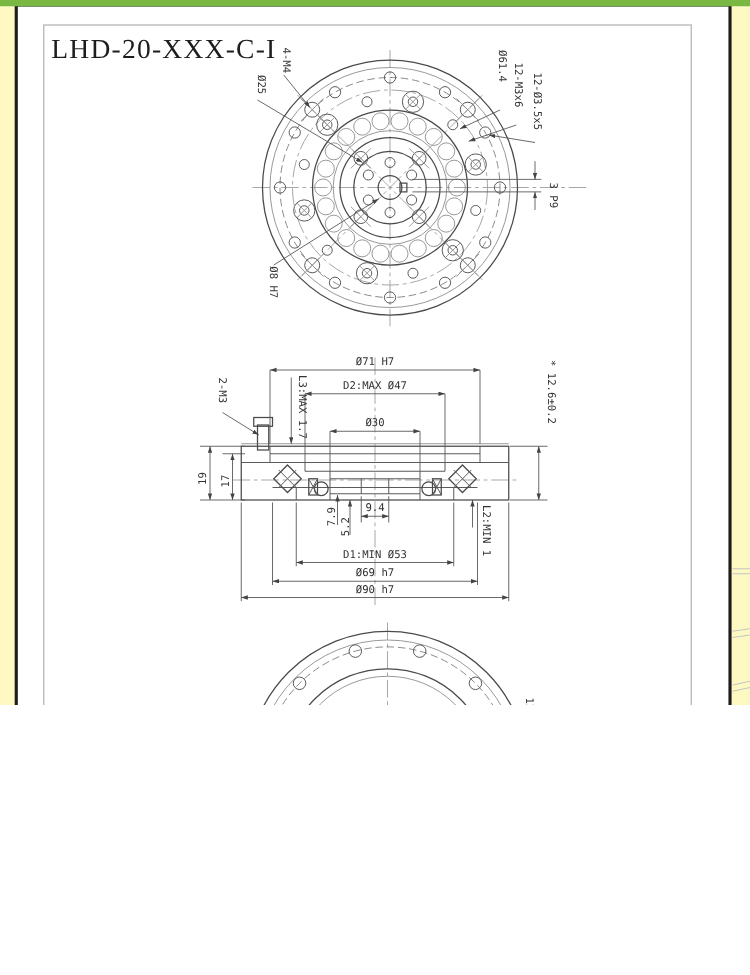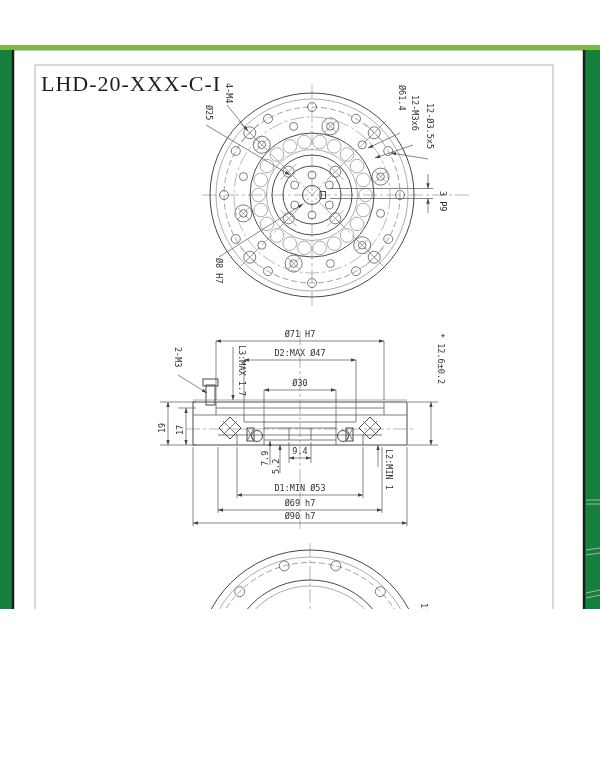--- a/index.html
+++ b/index.html
@@ -1,17 +1,17 @@
 <!DOCTYPE html>
 <html><head>
 <meta charset="utf-8">
 <style>
   html,body{margin:0;padding:0;background:#ffffff;}
-  #page{position:relative;width:600px;height:564px;background:#15803d;overflow:hidden;
-        font-family:"Liberation Sans",sans-serif;margin-top:45px;}
+  #page{position:relative;width:600px;height:564px;background:#fef9c3;overflow:hidden;
+        font-family:"Liberation Sans",sans-serif;}
   svg text{font-family:"DejaVu Sans Mono","Liberation Sans",sans-serif;}
   .dimtxt{font-size:8.5px;fill:#333;}
   .titletxt{font-family:"Liberation Serif",serif;font-size:22px;fill:#1d1d1d;letter-spacing:1px;}
   .ln{stroke:#4a4a4a;stroke-width:1;fill:none;}
   .med{stroke:#5a5a5a;stroke-width:.8;fill:none;}
   .thin{stroke:#8a8a8a;stroke-width:.7;fill:none;}
   .cl{stroke:#9a9a9a;stroke-width:.7;fill:none;stroke-dasharray:14 3 3 3;}
   .dash{stroke:#7a7a7a;stroke-width:.7;fill:none;stroke-dasharray:6 3;}
   .dim{stroke:#555;stroke-width:.7;fill:none;}
   .sketch{stroke:#c4c4c4;stroke-width:.8;fill:none;}

